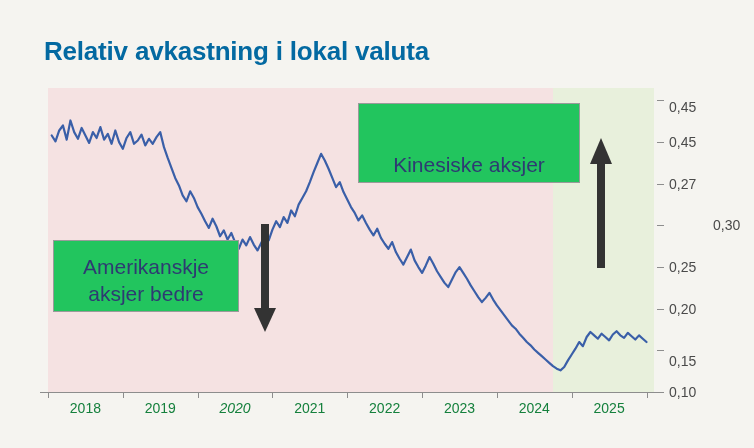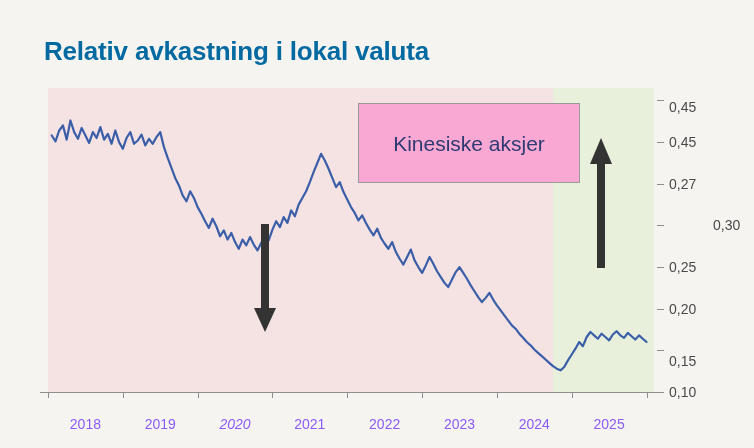--- a/index.html
+++ b/index.html
@@ -77,23 +77,23 @@
   }
   .xtick {
     position: absolute;
     top: 392px;
     width: 1px;
     height: 6px;
     background: #8d8d8d;
   }
   .xlabel {
     position: absolute;
-    top: 416px;
+    top: 400px;
     font-size: 14px;
-    color: #8b5cf6;
+    color: #15803d;
     text-align: center;
     width: 70px;
     margin-left: -35px;
   }
   .ytick {
     position: absolute;
     left: 657px;
     width: 7px;
     height: 1px;
     background: #8d8d8d;
@@ -104,28 +104,28 @@
     font-size: 14px;
     color: #4a4a4a;
     line-height: 14px;
     margin-top: -7px;
     white-space: pre;
   }
 
   
   .anno-box {
     position: absolute;
-    background: #f9a8d4;
+    background: #22c55e;
     border: 1px solid #9a9a9a;
     color: #2e3a72;
     font-size: 21px;
     line-height: 27px;
     text-align: center;
     display: flex;
-    align-items: center;
+    align-items: flex-end;
     justify-content: center;
     box-sizing: border-box;
     padding: 4px 8px;
   }
   #anno-cn {
     left: 358px;
     top: 103px;
     width: 222px;
     height: 80px;
   }
@@ -192,20 +192,26 @@
       <div class="ytick" style="top: 392px;"></div>
       <div class="ylabel" style="top: 392px;">0,10</div>
     </div>
 
   <div class="anno-box" id="anno-cn">
     <div>
       <div>Kinesiske aksjer</div>
     </div>
   </div>
 
+  <div class="anno-box" id="anno-us">
+    <div>
+      <div>Amerikanskje</div>
+      <div>aksjer bedre</div>
+    </div>
+  </div>
 
   <svg class="arrow-svg" id="arrow-down" viewBox="0 0 30 110">
     <rect x="11" y="0" width="8" height="88" fill="#333333"></rect>
     <polygon points="15,108 4,84 26,84" fill="#333333"></polygon>
   </svg>
 
   <svg class="arrow-svg" id="arrow-up" viewBox="0 0 30 132">
     <rect x="11" y="24" width="8" height="108" fill="#333333"></rect>
     <polygon points="15,2 4,28 26,28" fill="#333333"></polygon>
   </svg>

